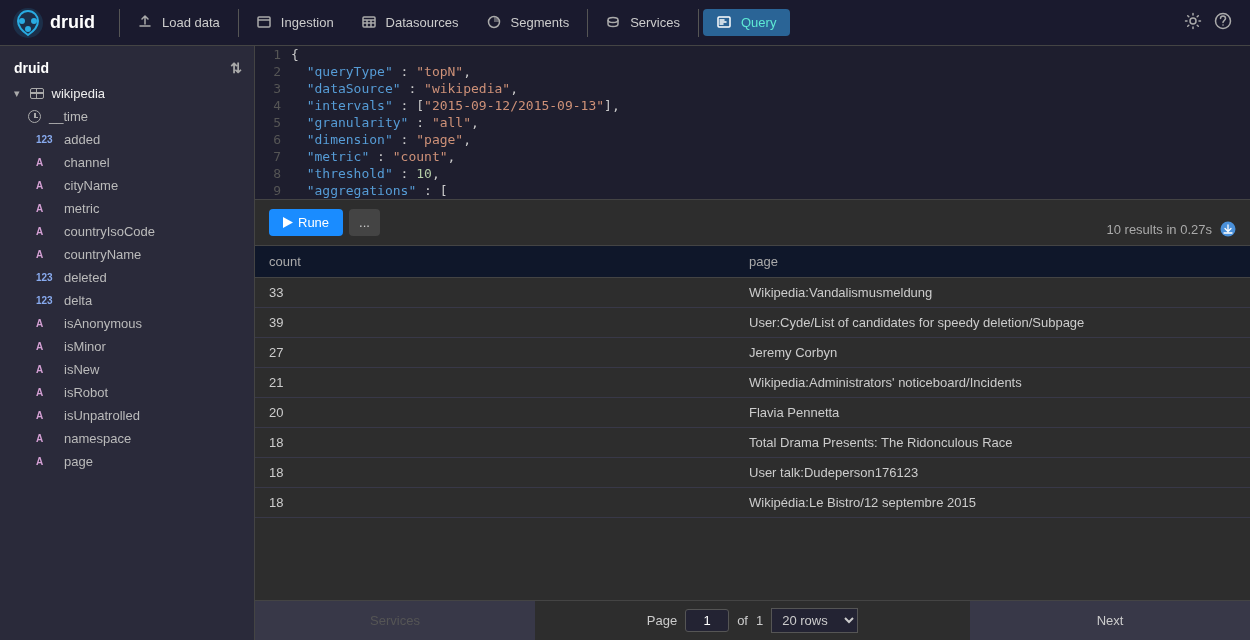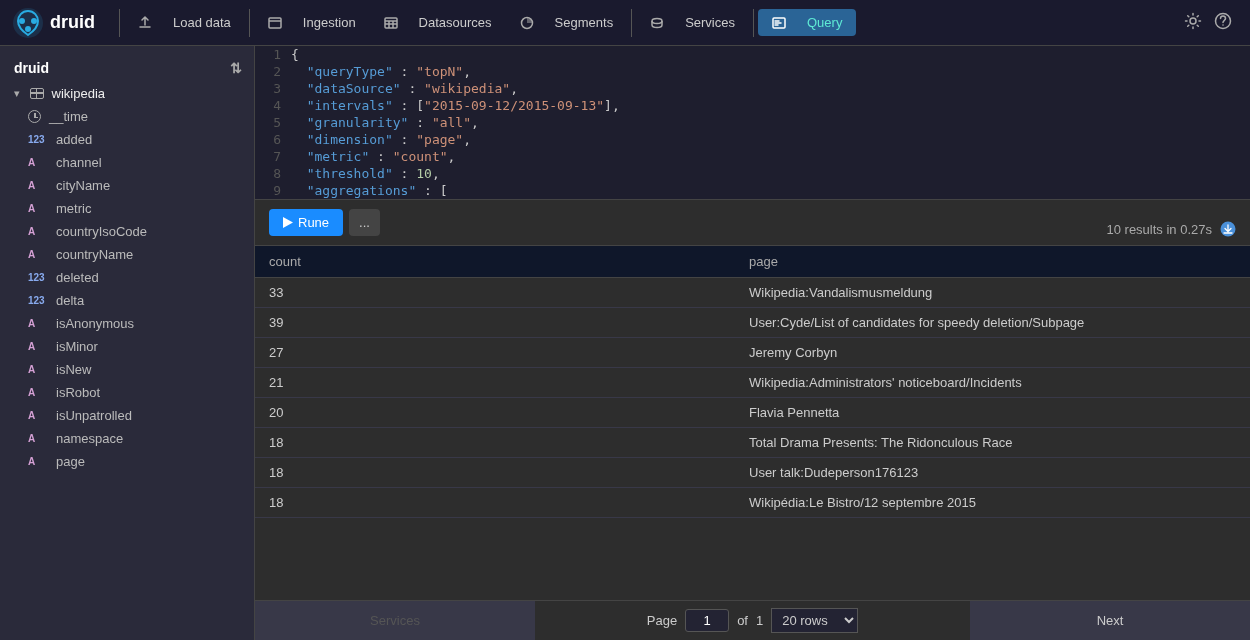--- a/index.html
+++ b/index.html
@@ -9,21 +9,21 @@
     .topnav {
       display: flex; align-items: center;
       background: #1a1a2e; height: 46px; padding: 0 12px;
       border-bottom: 1px solid #444;
     }
     .logo-area { display: flex; align-items: center; margin-right: 20px; }
     .logo-icon { width: 32px; height: 32px; margin-right: 6px; }
     .logo-text { color: #fff; font-size: 18px; font-weight: 600; }
     .nav-divider { width: 1px; background: #555; height: 28px; margin: 0 4px; }
     .nav-item {
-      display: flex; align-items: flex-end; gap: 21px;
+      display: flex; align-items: flex-start; gap: 10px;
       padding: 6px 14px; color: #ccc; cursor: pointer;
       border-radius: 4px; font-size: 13px;
     }
     .nav-item.active { background: #2a6496; color: #5eead4; }
     .nav-spacer { flex: 1; }
     .nav-icon-btn { color: #aaa; cursor: pointer; padding: 6px; border-radius: 4px; }
 
     
     .main-layout { display: flex; height: calc(640px - 46px); }
 
@@ -45,21 +45,21 @@
     .sidebar-item.datasource {
       padding-left: 14px; color: #eee;
     }
     .sidebar-item.field { padding-left: 28px; }
     .icon-table { display: inline-block; width: 14px; height: 11px; border: 1.5px solid #aaa; border-radius: 2px; position: relative; }
     .icon-table::before { content: ''; position: absolute; left: 0; top: 3px; right: 0; height: 1.5px; background: #aaa; }
     .icon-table::after { content: ''; position: absolute; left: 5px; top: 0; bottom: 0; width: 1.5px; background: #aaa; }
     .icon-clock { display: inline-block; width: 13px; height: 13px; border: 1.5px solid #aaa; border-radius: 50%; position: relative; }
     .icon-clock::before { content: ''; position: absolute; left: 5px; top: 2px; width: 1.5px; height: 5px; background: #aaa; }
     .icon-clock::after { content: ''; position: absolute; left: 5px; top: 5.5px; width: 4px; height: 1.5px; background: #aaa; }
-    .type-badge { font-size: 10px; color: #888; font-weight: 700; min-width: 20px; }
+    .type-badge { font-size: 10px; color: #888; font-weight: 700; min-width: 20px; margin-left: 8px; }
     .type-badge.abc { color: #d4a0d4; }
     .type-badge.num { color: #88aaee; }
 
     
     .content { flex: 1; display: flex; flex-direction: column; overflow: hidden; background: #2d2d2d; }
 
     
     .editor-area {
       background: #1e1e2e; flex: 0 0 auto;
       padding: 0; overflow: auto;

